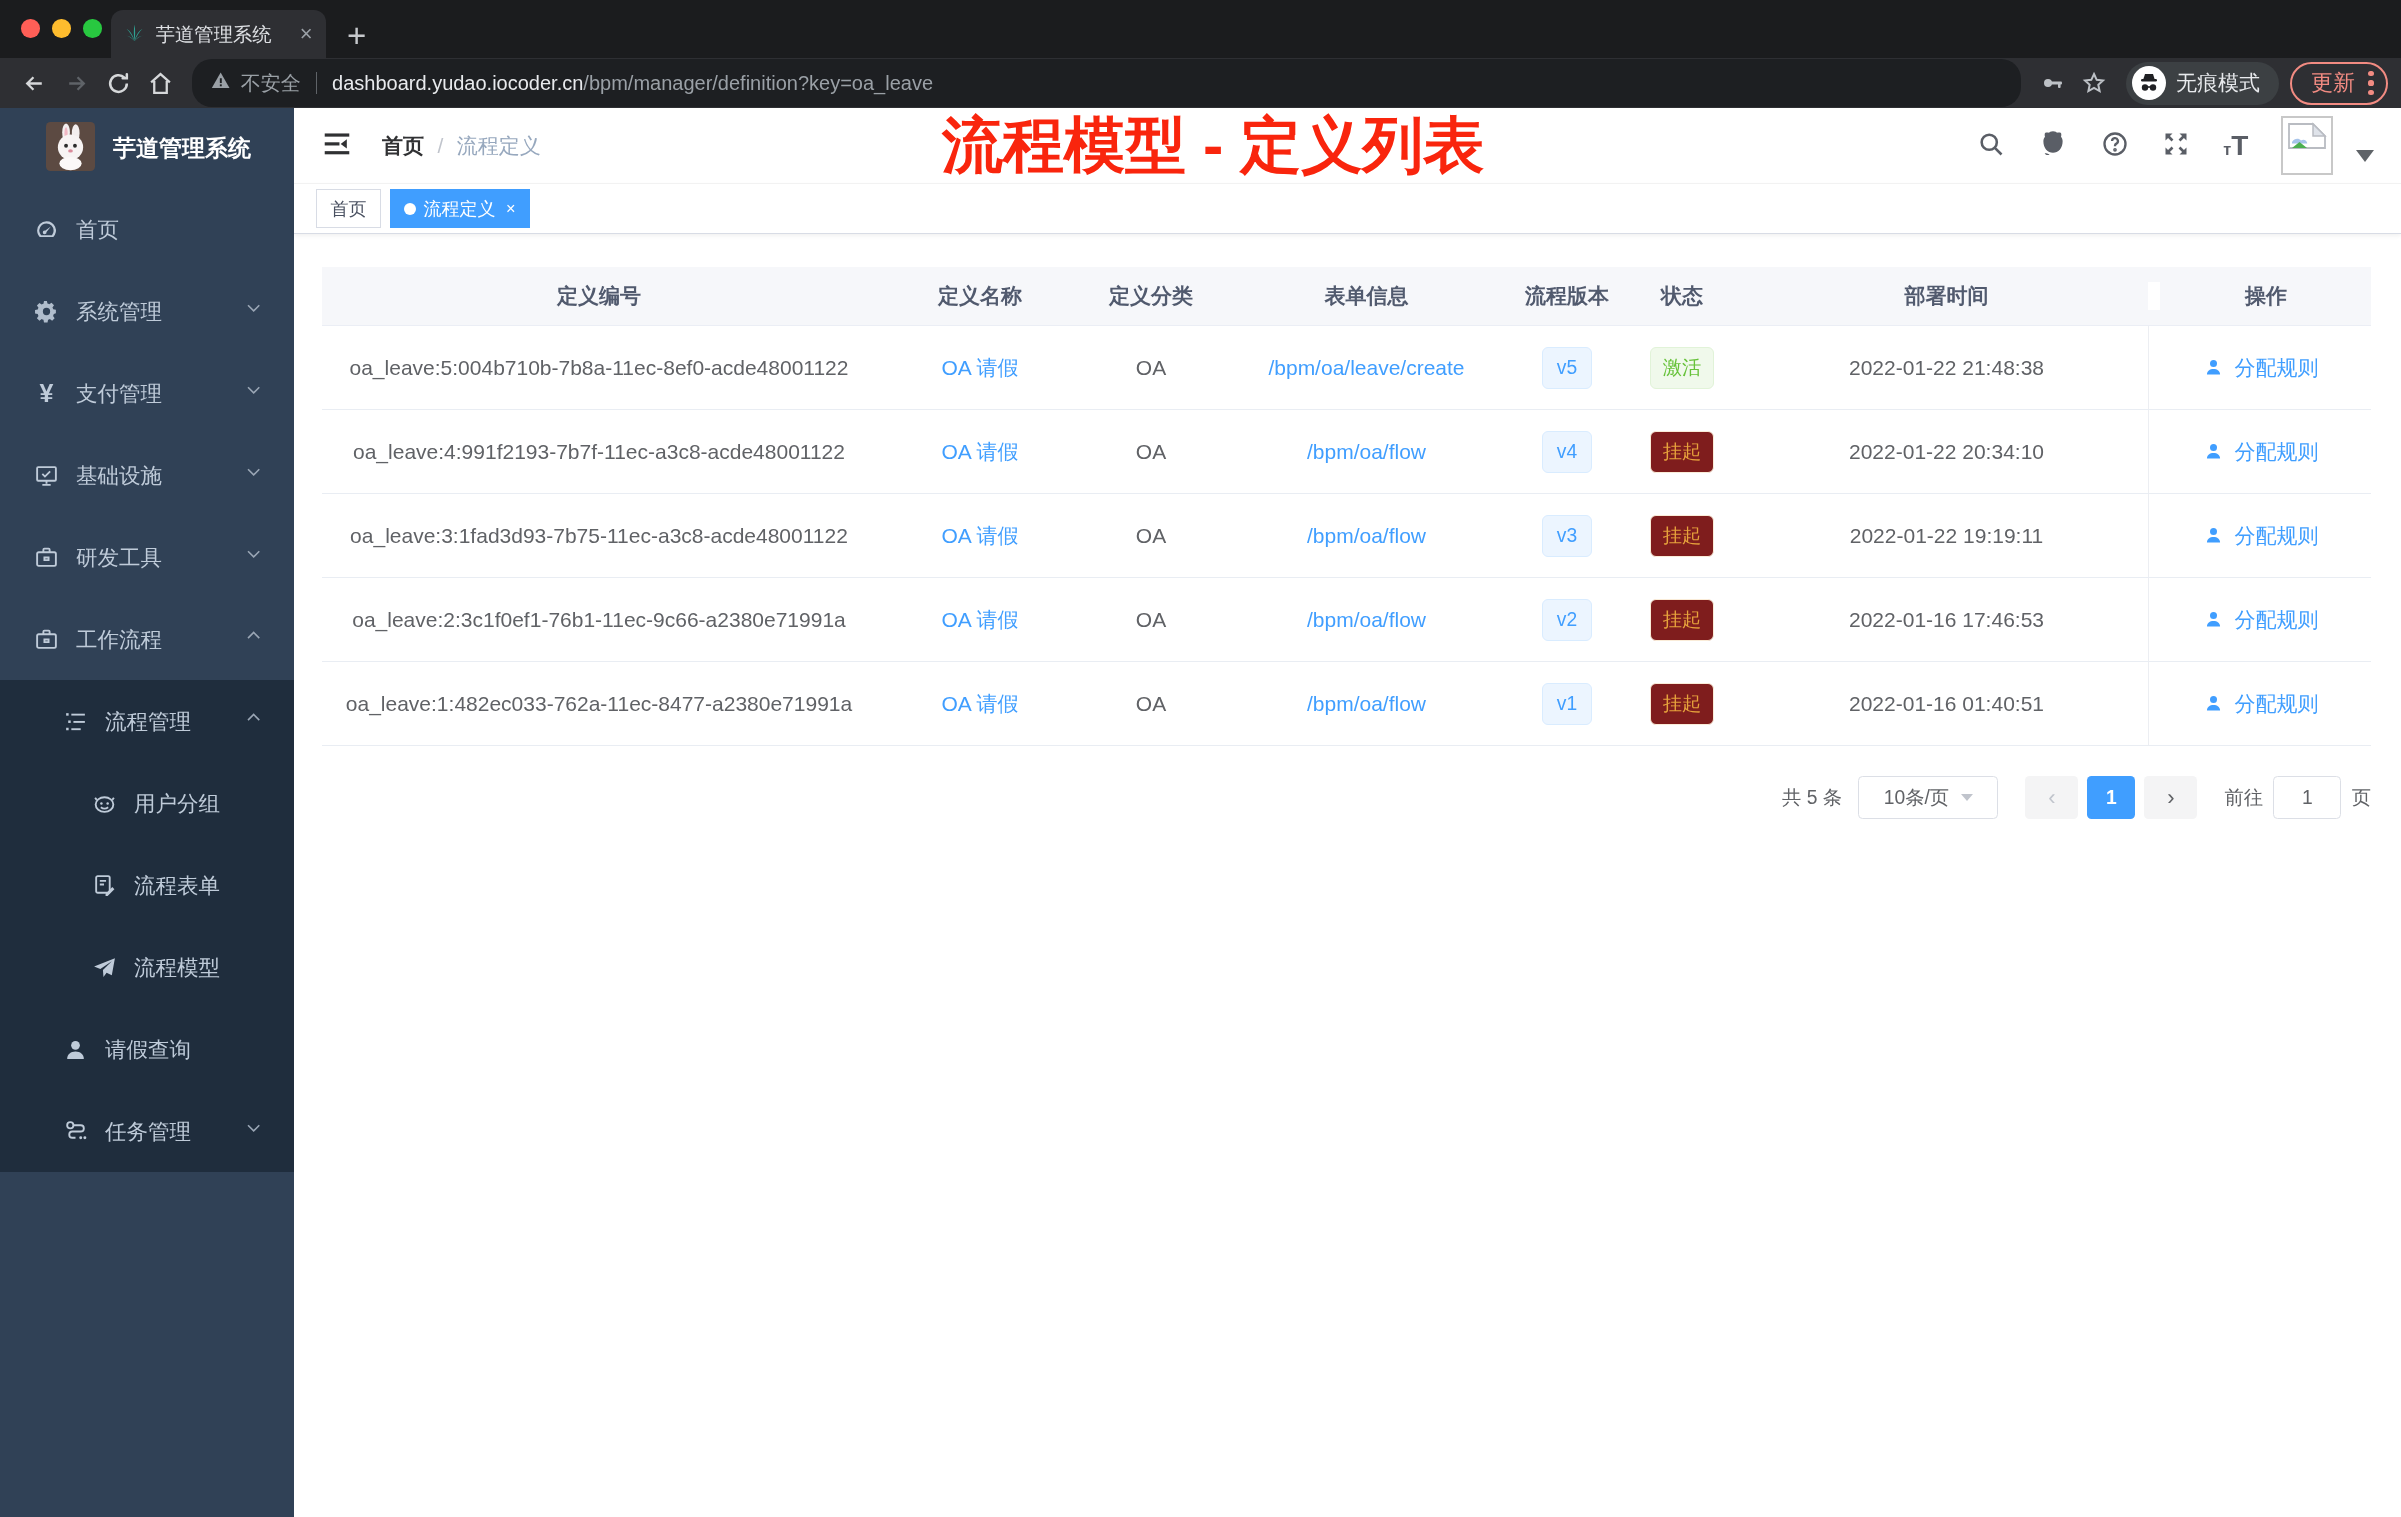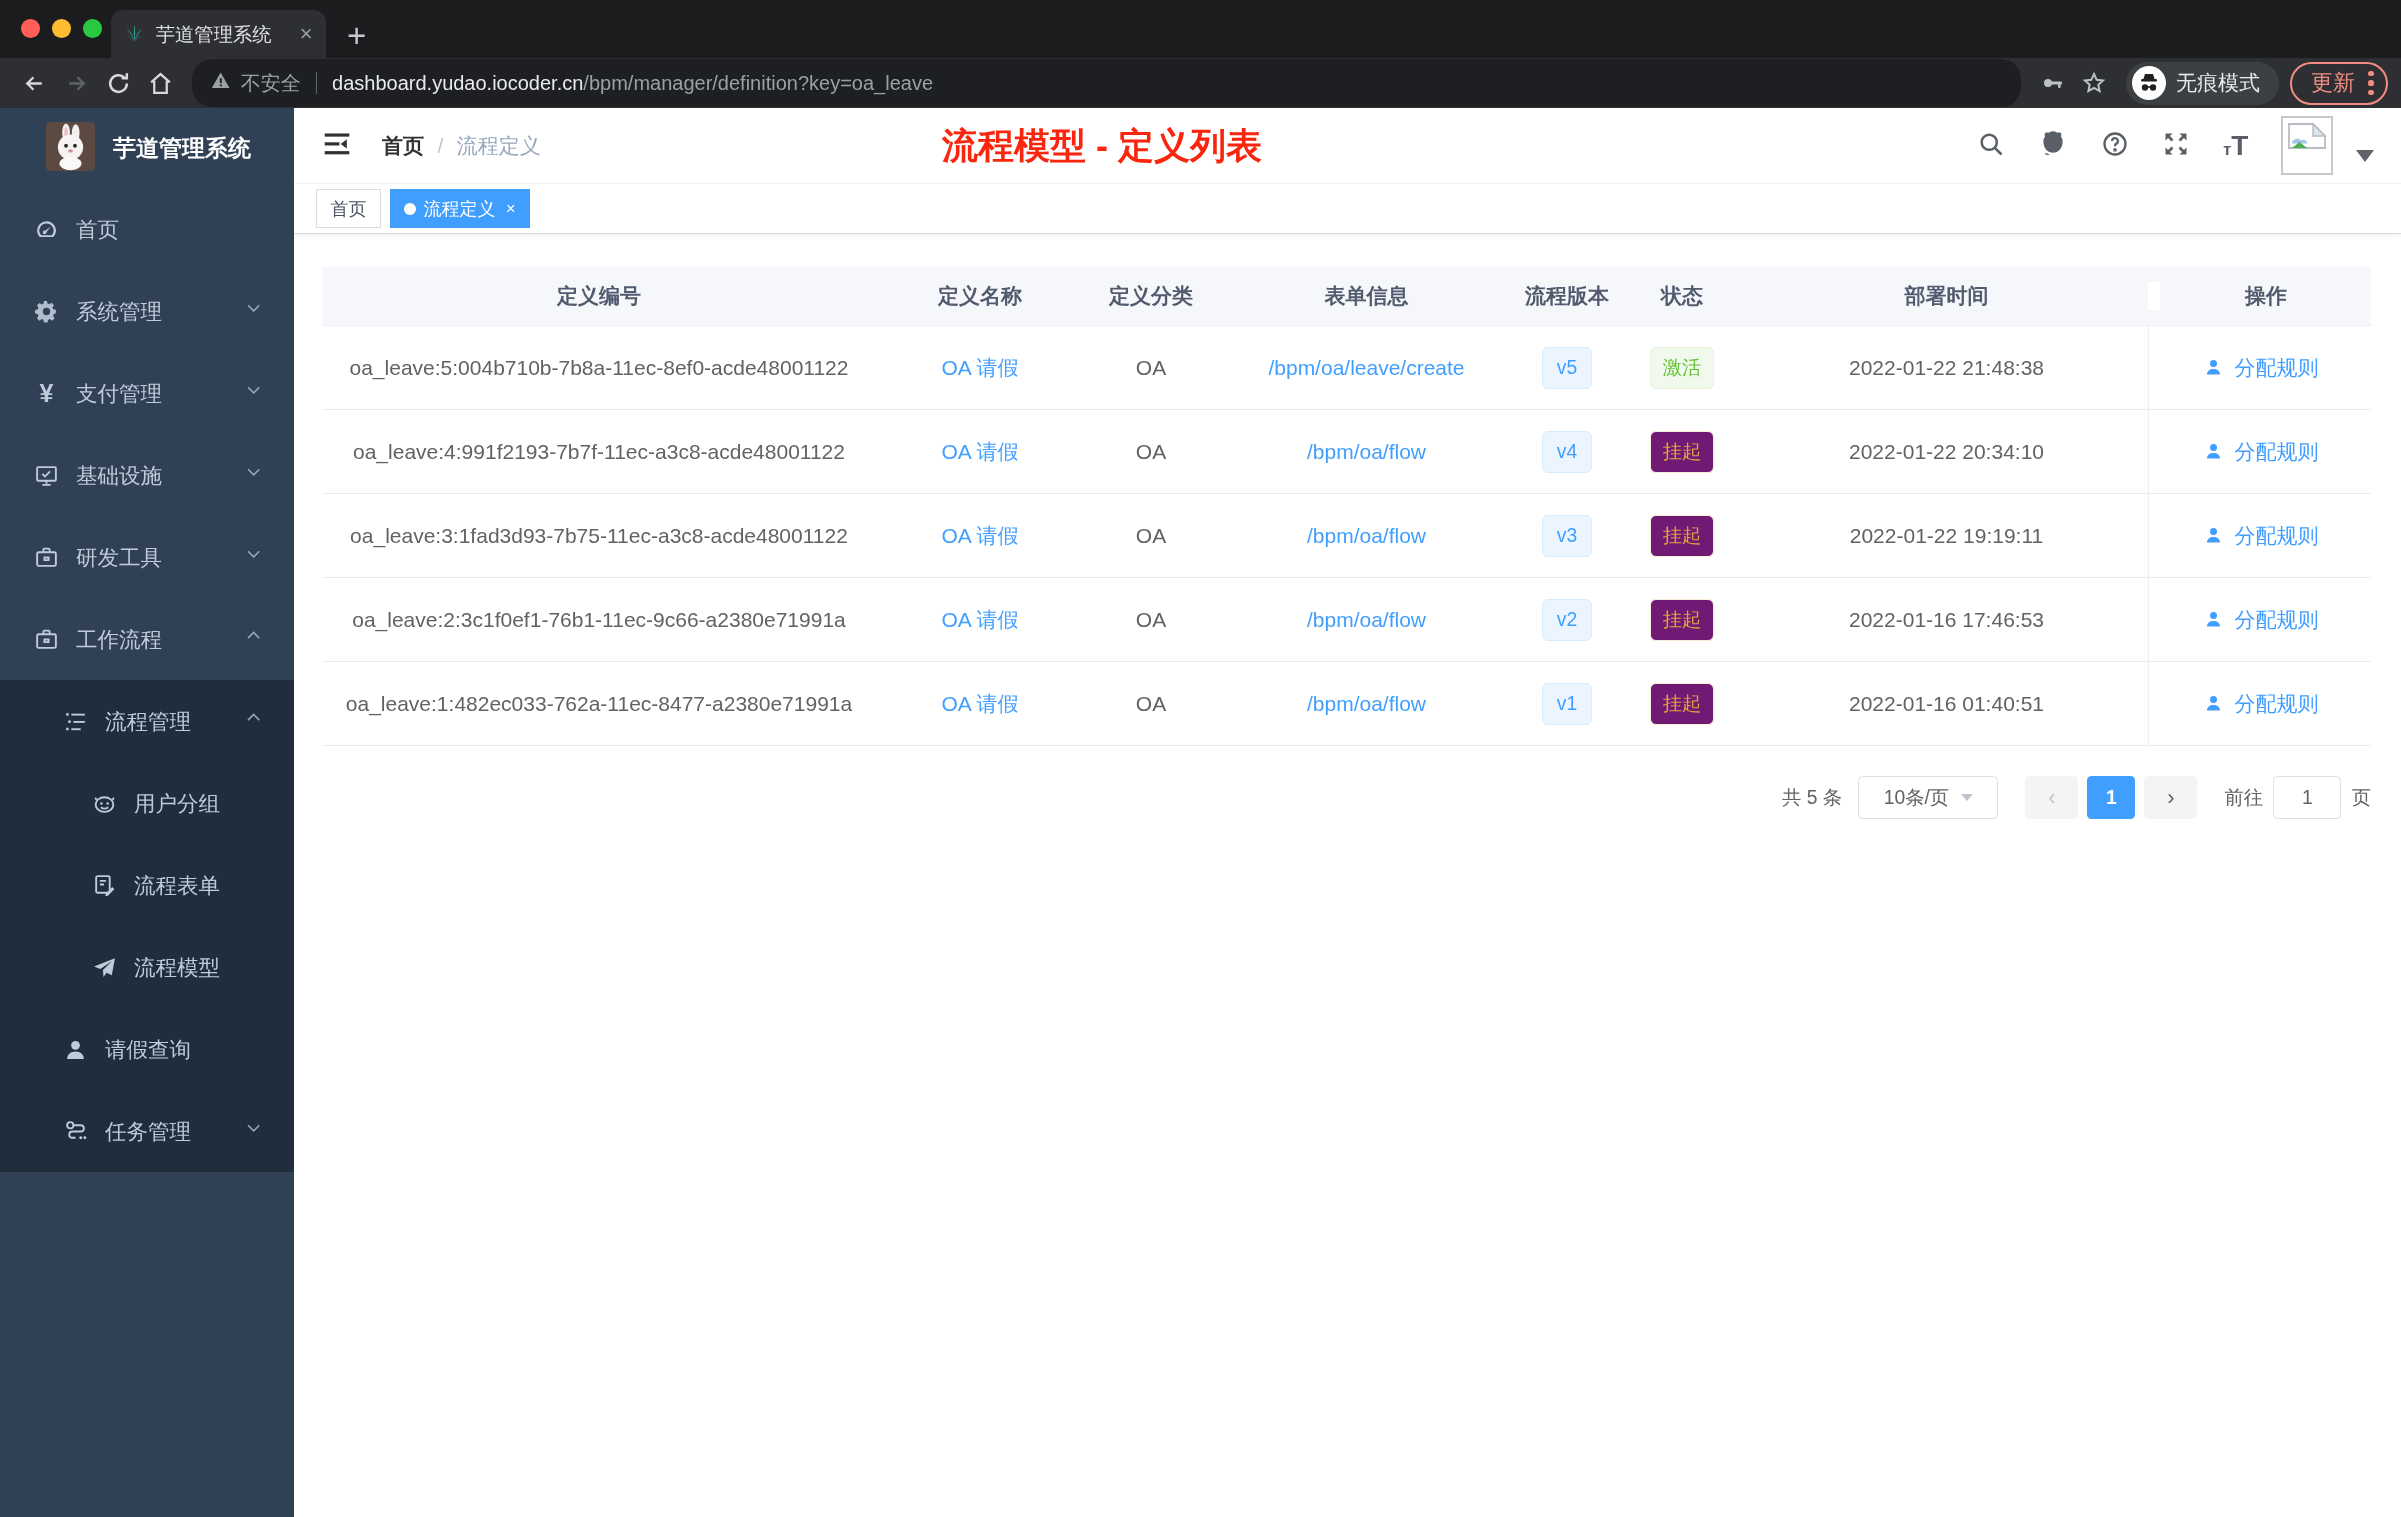--- a/index.html
+++ b/index.html
@@ -48,21 +48,21 @@
   .main { flex:1; display:flex; flex-direction:column; background:#fff; position:relative; }
 
   
   .page-header { height:76px; display:flex; align-items:center; padding:0 27px 0 28px; position:relative;
                  border-bottom:0.7px solid #f2f2f2; }
   .breadcrumb { display:flex; align-items:center; gap:13.4px; margin-left:30px; font-size:21px; }
   .bc-home { color:#303133; font-weight:600; }
   .bc-sep { color:#c0c4cc; }
   .bc-cur { color:#97a8be; }
   .annotation { position:absolute; left:648px; top:50%; transform:translateY(-50%);
-                color:#f9250d; font-size:36px; font-weight:bold; white-space:nowrap; }
+                color:#f9250d; font-size:61px; font-weight:bold; white-space:nowrap; }
   .hdr-right { margin-left:auto; display:flex; align-items:center; gap:33px; color:#5a5e66; }
   .avatar-box { width:52px; height:59px; border:2.2px solid #c8c8c8; background:#fff; display:flex; align-items:flex-start; padding:3px; }
   .caret-down { width:0; height:0; border-left:9.7px solid transparent; border-right:9.7px solid transparent;
                 border-top:12px solid #5f6368; margin-left:-10.4px; margin-top:21px; }
 
   
   .tags-bar { height:50px; background:#fff; border-bottom:1.5px solid #d8dce5; box-shadow:0 1.5px 4.5px rgba(0,0,0,.06);
               display:flex; align-items:center; padding:0 22px; gap:9px; }
   .tag-chip { height:39px; padding:0 13.4px; border:1.5px solid #d8dce5; background:#fff; color:#495060;
               font-size:18px; display:flex; align-items:center; gap:7.4px; cursor:pointer; }
@@ -78,21 +78,21 @@
   .tbody .tr { height:84px; color:#606266; border-bottom:1.5px solid #e9edf3; background:#fff; }
   .c { text-align:center; flex-shrink:0; display:flex; align-items:center; justify-content:center; }
   .c1{width:554px;} .c2{width:208px;} .c3{width:134px;} .c4{width:297px;}
   .c5{width:104px;} .c6{width:126px;} .c7{width:403px;} .c8{width:224px;}
   .thead .c8 { border-left:12px solid #fff; }
   .tbody .c8 { border-left:1.5px solid #eceef2; height:100%; }
   a.lnk { color:#409eff; text-decoration:none; cursor:pointer; }
   .badge { display:inline-block; height:42px; line-height:39px; padding:0 12px; border-radius:6px; font-size:19.3px; }
   .b-ver { background:#ecf5ff; border:1.5px solid #d9ecff; color:#409eff; min-width:50px; }
   .b-ok  { background:#f0f9eb; border:1.5px solid #e1f3d8; color:#67c23a; }
-  .b-sus { background:#701a75; border:1.5px solid #faecd8; color:#e6a23c; }
+  .b-sus { background:#7f1d1d; border:1.5px solid #faecd8; color:#e6a23c; }
   .act { display:flex; align-items:center; gap:11px; color:#409eff; font-size:21px; cursor:pointer; }
 
   
   .pager { display:flex; align-items:center; justify-content:flex-end; margin-top:30px; font-size:19.3px; color:#606266; }
   .pg-total { margin-right:16.3px; }
   .pg-select { width:140px; height:43px; border:1.5px solid #dcdfe6; border-radius:4.5px; display:flex; align-items:center;
                justify-content:center; gap:12px; color:#606266; margin-right:27px; cursor:pointer; }
   .pg-caret { width:0; height:0; border-left:6.7px solid transparent; border-right:6.7px solid transparent; border-top:7.4px solid #c0c4cc; }
   .pg-btn { width:53px; height:43px; background:#f4f4f5; border-radius:4.5px; display:flex; align-items:center;
             justify-content:center; font-size:22px; cursor:pointer; }

